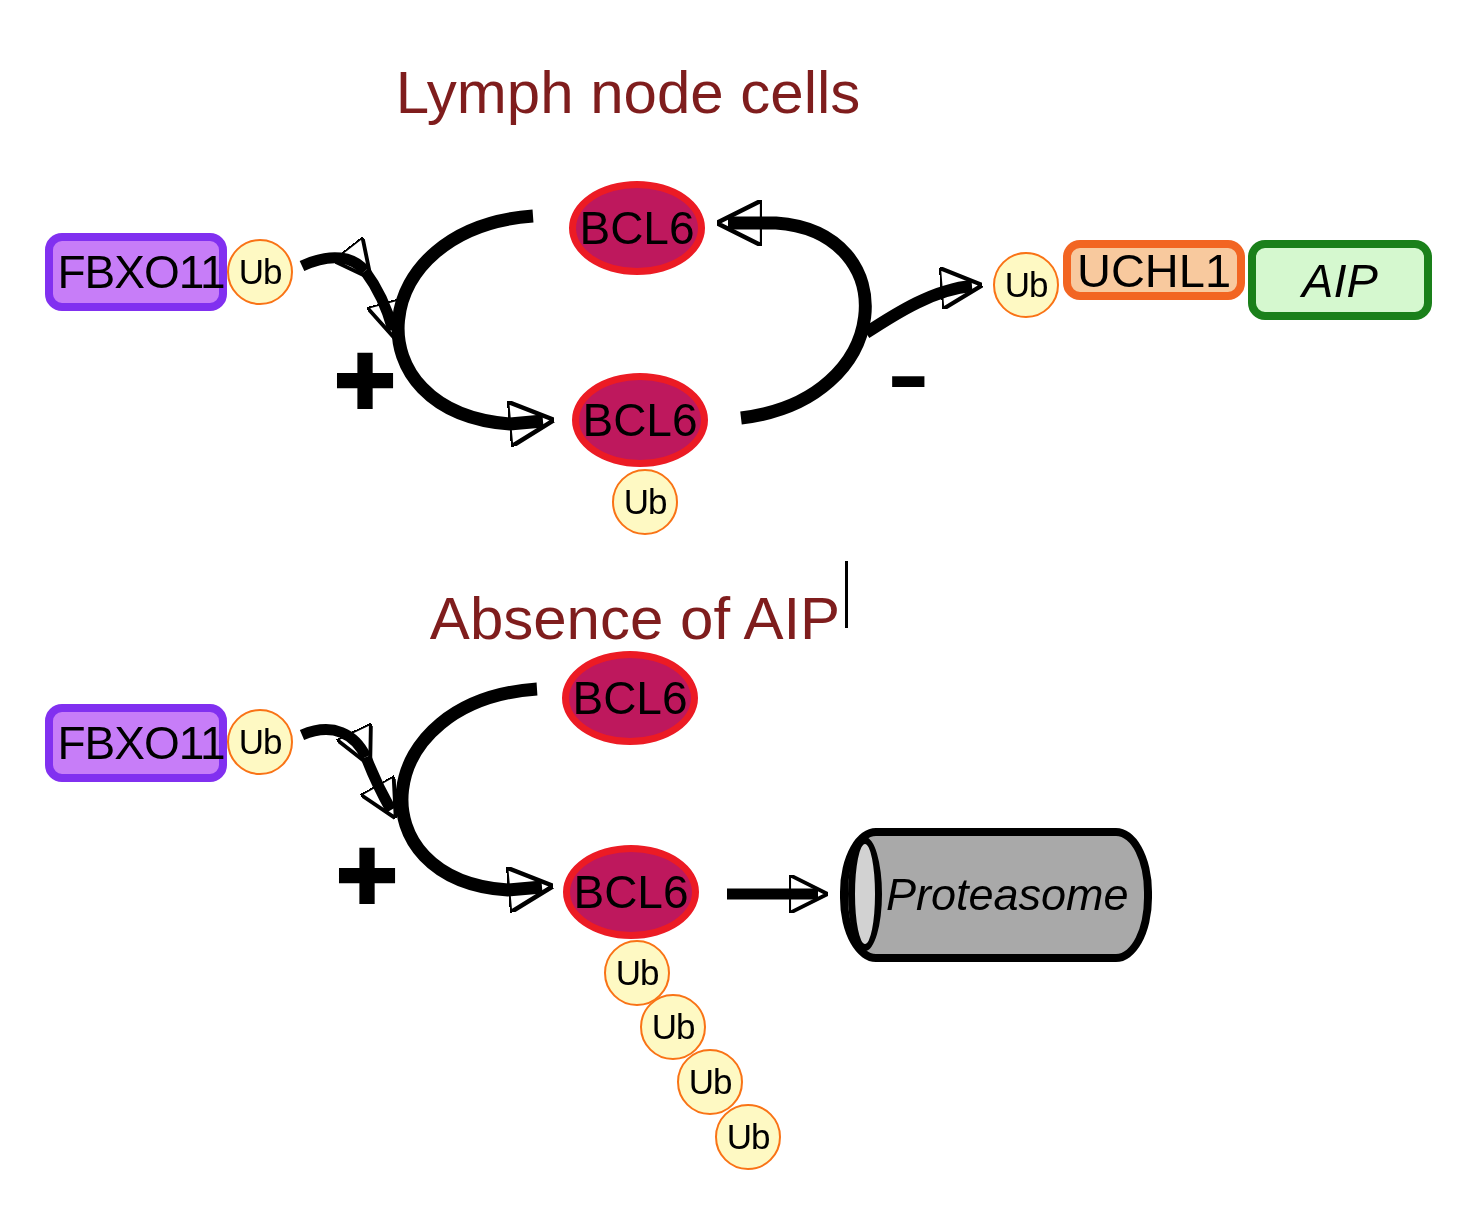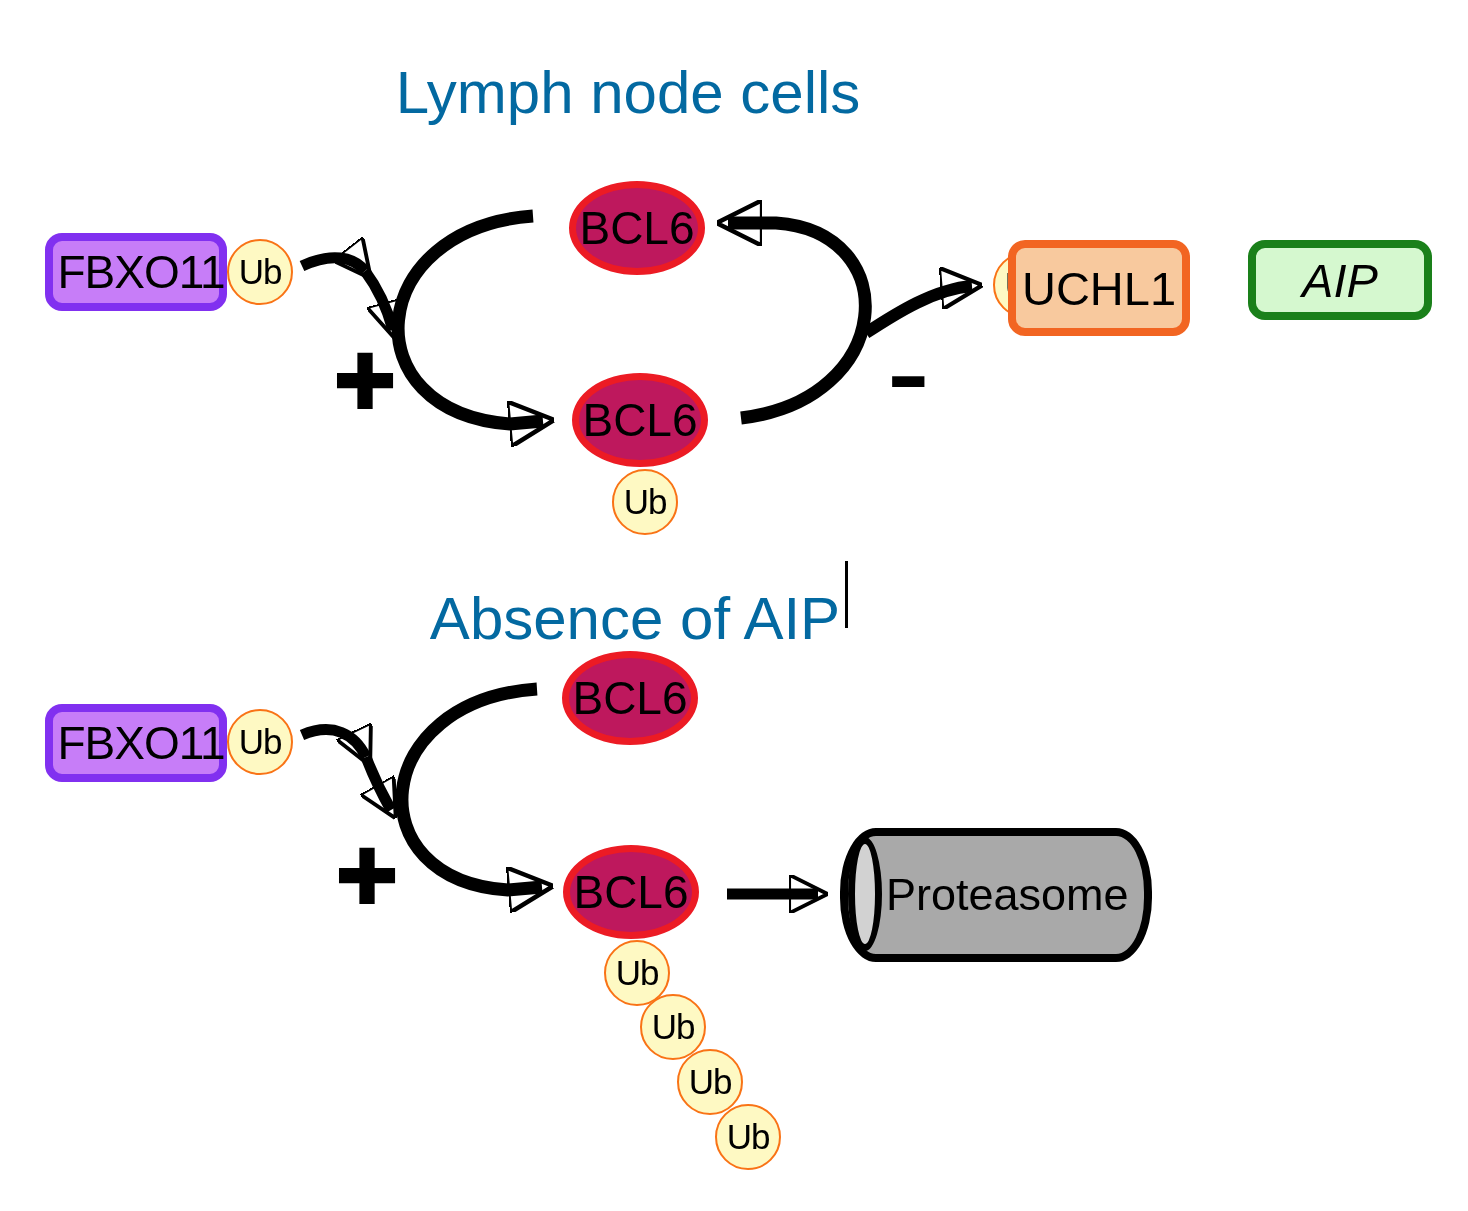--- a/index.html
+++ b/index.html
@@ -8,21 +8,21 @@
     font-family:"Liberation Sans",sans-serif;color:#000;
   }
   .arrows{position:absolute;left:0;top:0;width:1468px;height:1211px;}
   .arrows path{fill:none;stroke:#000000;}
   .sign{font-family:"DejaVu Sans",sans-serif;font-weight:bold;fill:#000;stroke:#000;
         text-anchor:middle;paint-order:stroke;}
   .plus{font-size:80px;stroke-width:6px;}
   .minus{font-size:42px;stroke-width:6px;}
   .title{
     position:absolute;transform:translateX(-50%);white-space:nowrap;
-    font-size:60px;line-height:1.1;color:#0369a1;
+    font-size:60px;line-height:1.1;color:#7f1d1d;
   }
   .box{
     position:absolute;box-sizing:border-box;display:flex;align-items:center;justify-content:center;
     border-radius:17px;border:8px solid #000;white-space:nowrap;
   }
   .fbxo11{background:#C77DF8;border-color:#8130F0;font-size:46px;letter-spacing:-1px;padding-left:10px;}
   .uchl1{background:#F8C99E;border-color:#F26522;font-size:47px;}
   .aip{background:#D5F8CF;border-color:#1A801A;font-size:47px;font-style:italic;}
   .bcl6{
     position:absolute;box-sizing:border-box;width:136px;height:94px;border-radius:50%;
@@ -30,21 +30,21 @@
     display:flex;align-items:center;justify-content:center;font-size:46px;
   }
   .ub{
     position:absolute;box-sizing:border-box;width:66px;height:66px;border-radius:50%;
     border:2px solid #f97316;background:#fef9c3;
     display:flex;align-items:center;justify-content:center;font-size:35px;letter-spacing:-1px;
   }
   .proteasome{
     position:absolute;left:840px;top:828px;width:312px;height:134px;box-sizing:border-box;
     background:#A9A9A9;border:8px solid #000;border-radius:36px / 64px;
-    display:flex;align-items:center;
+    display:flex;align-items:center;font-style:italic;
   }
   .proteasome-cap{
     position:absolute;left:0px;top:1px;width:34px;height:114px;box-sizing:border-box;
     border:7px solid #000;border-radius:50%;background:#D2D2D2;
   }
   .proteasome-label{margin-left:38px;font-size:45px;white-space:nowrap;}
   .cursor{position:absolute;left:845px;top:561px;width:3px;height:67px;background:#000;}
 </style>
 </head>
 <body>
@@ -86,21 +86,21 @@
   <div class="ub" style="left:227px;top:239px">Ub</div>
 
   <div class="bcl6" style="left:569px;top:181px">BCL6</div>
 
   <div class="bcl6" style="left:572px;top:373px">BCL6</div>
 
   <div class="ub" style="left:612px;top:469px">Ub</div>
 
   <div class="ub" style="left:993px;top:252px">Ub</div>
 
-  <div class="box uchl1" style="left:1008px;top:240px;width:182px;height:96px">UCHL1</div>
+  <div class="box uchl1" style="left:1063px;top:240px;width:182px;height:60px">UCHL1</div>
 
   <div class="box aip" style="left:1248px;top:240px;width:184px;height:80px">AIP</div>
 
   <div class="title" style="left:635px;top:586px">Absence of AIP</div>
   <div class="cursor"></div>
 
   <div class="box fbxo11" style="left:45px;top:704px;width:182px;height:78px">FBXO11</div>
 
   <div class="ub" style="left:227px;top:709px">Ub</div>
 

